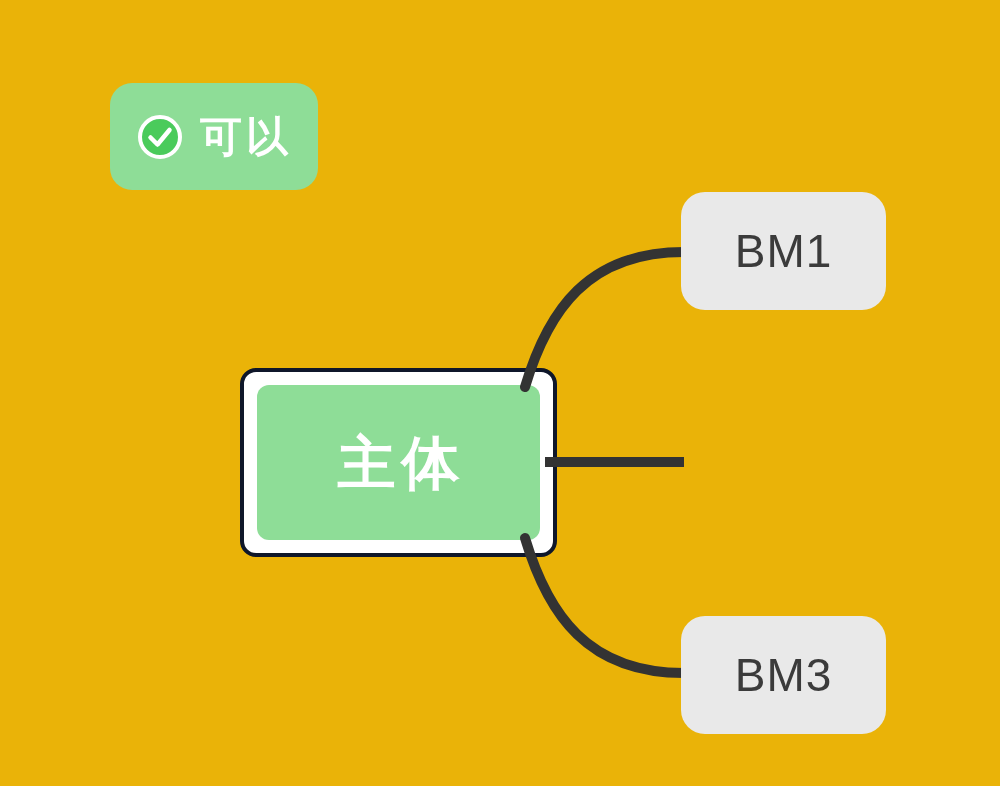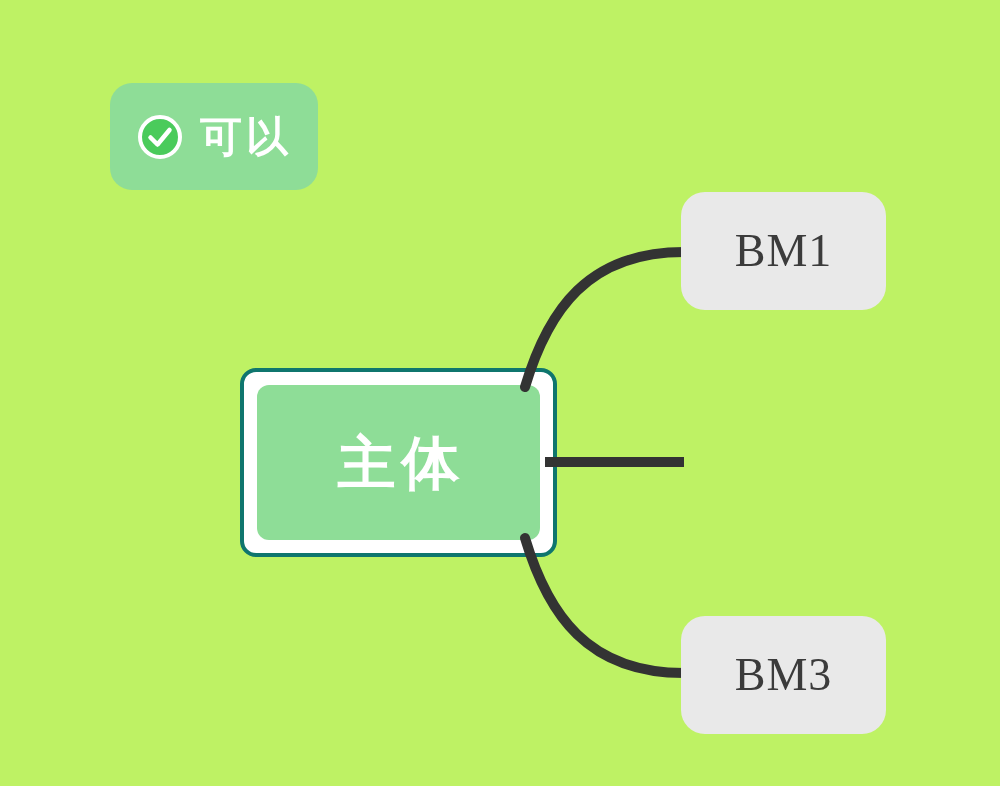--- a/index.html
+++ b/index.html
@@ -1,20 +1,20 @@
 <!DOCTYPE html>
 <html><head>
 <meta charset="utf-8">
 <style>
   html, body { margin: 0; padding: 0; background: #ffffff; }
   .canvas {
     position: relative;
     width: 1000px;
     height: 786px;
-    background: #bef264;
+    background: #eab308;
     overflow: hidden;
     font-family: "Liberation Sans", "DejaVu Sans", sans-serif;
   }
 
   
   .badge {
     position: absolute;
     left: 110px; top: 83px;
     width: 208px; height: 107px;
     background: #8edd97;
@@ -42,21 +42,21 @@
     z-index: 2;
     pointer-events: none;
   }
 
   
   .root-selection {
     position: absolute;
     left: 240px; top: 368px;
     width: 317px; height: 189px;
     box-sizing: border-box;
-    border: 4px solid #0f766e;
+    border: 4px solid #0f172a;
     border-radius: 16px;
     background: #ffffff;
     padding: 13px;
     z-index: 1;
   }
   .root-node {
     width: 100%; height: 100%;
     background: #8edd97;
     border-radius: 12px;
     display: flex;
@@ -83,21 +83,20 @@
     align-items: center;
     justify-content: center;
     z-index: 3;
   }
   .child-node .label {
     color: #3b3b3b;
     font-size: 46px;
     font-weight: 500;
     letter-spacing: 1px;
     line-height: 1;
-    font-family: Liberation Serif, serif;
   }
   .child-node.bm1 { top: 192px; }
   .child-node.bm2 { top: 403px; }
   .child-node.bm3 { top: 616px; }
 </style>
 </head>
 <body>
 
 <div class="canvas">
 

